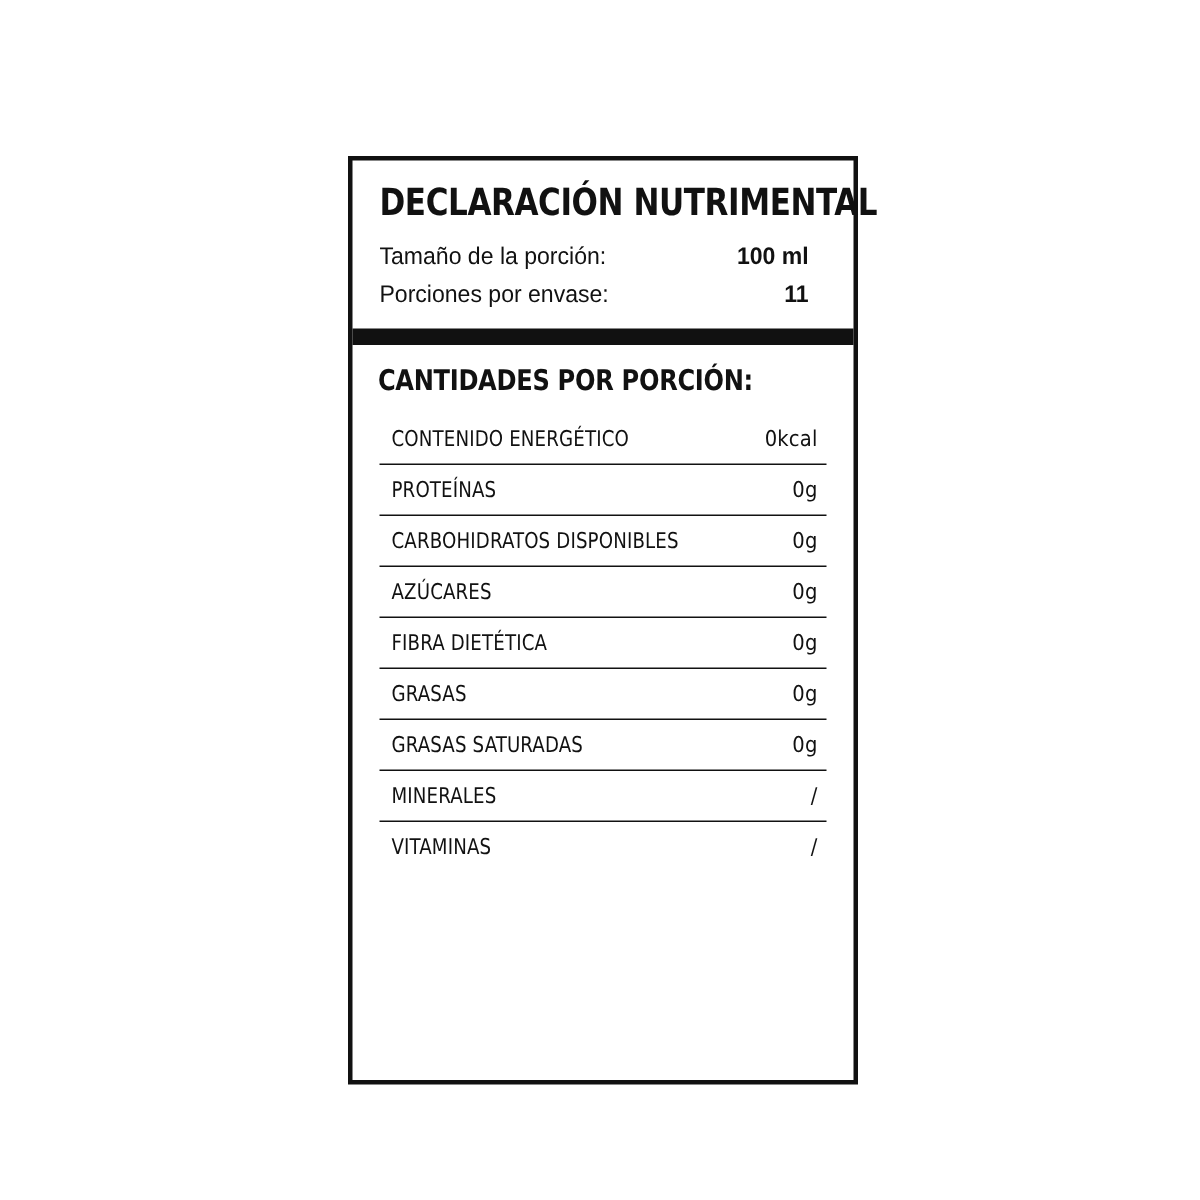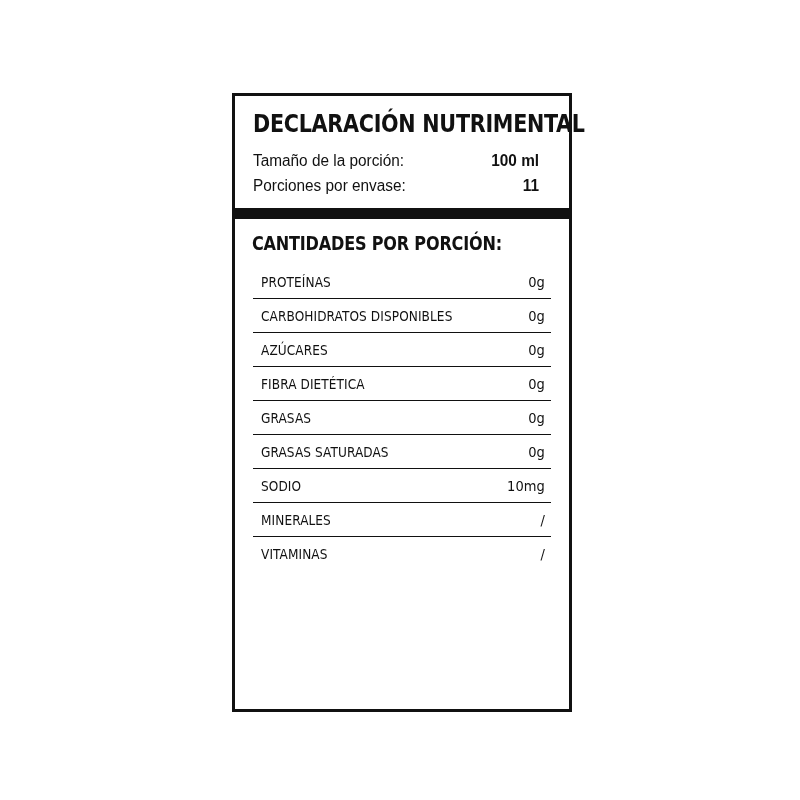--- a/index.html
+++ b/index.html
@@ -12,21 +12,21 @@
     height: 800px;
     font-family: "Liberation Sans", sans-serif;
     color: #111111;
     position: relative;
     overflow: hidden;
   }
 
   .label-panel {
     position: absolute;
     left: 232px;
-    top: 93px;
+    top: 104px;
     width: 340px;
     height: 619px;
     border: 3px solid #111111;
     box-sizing: border-box;
     background: #ffffff;
     display: flex;
     flex-direction: column;
   }
 
   
@@ -130,20 +130,24 @@
       <span class="val">11</span>
     </div>
   </div>
 
   <div class="thick-divider"></div>
 
   <div class="amounts-heading">CANTIDADES POR PORCIÓN:</div>
 
   <div class="rows">
 
+    <div class="nutrient-row">
+      <span class="name">CONTENIDO ENERGÉTICO</span>
+      <span class="value">0kcal</span>
+    </div>
 
     <div class="nutrient-row">
       <span class="name">PROTEÍNAS</span>
       <span class="value">0g</span>
     </div>
 
     <div class="nutrient-row">
       <span class="name">CARBOHIDRATOS DISPONIBLES</span>
       <span class="value">0g</span>
     </div>
@@ -161,24 +165,20 @@
     <div class="nutrient-row">
       <span class="name">GRASAS</span>
       <span class="value">0g</span>
     </div>
 
     <div class="nutrient-row">
       <span class="name">GRASAS SATURADAS</span>
       <span class="value">0g</span>
     </div>
 
-    <div class="nutrient-row">
-      <span class="name">SODIO</span>
-      <span class="value">10mg</span>
-    </div>
 
     <div class="nutrient-row">
       <span class="name">MINERALES</span>
       <span class="value">/</span>
     </div>
 
     <div class="nutrient-row">
       <span class="name">VITAMINAS</span>
       <span class="value">/</span>
     </div>

